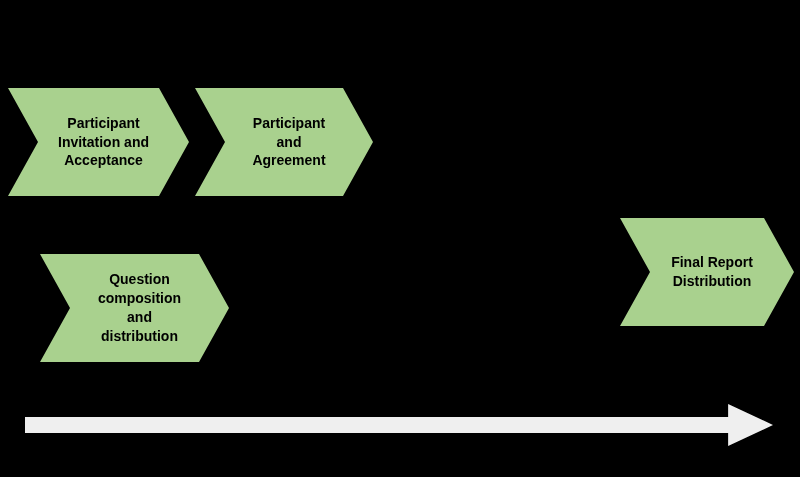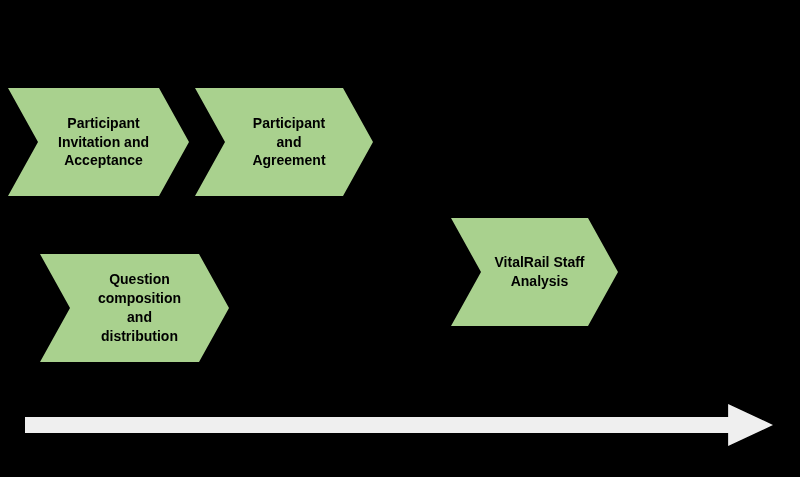--- a/index.html
+++ b/index.html
@@ -72,21 +72,21 @@
   </div>
 
   <div class="chevron r2 s1">
     <span class="label">Question
 composition
 and
 distribution</span>
   </div>
 
 
-  <div class="chevron r2 s3">
-    <span class="label">VitalRail Staff
-Analysis</span>
+
+  <div class="chevron r2 s4">
+    <span class="label">Final Report
+Distribution</span>
   </div>
-
 
   <div class="timeline-arrow"></div>
 
 </div>
 
 </body></html>

